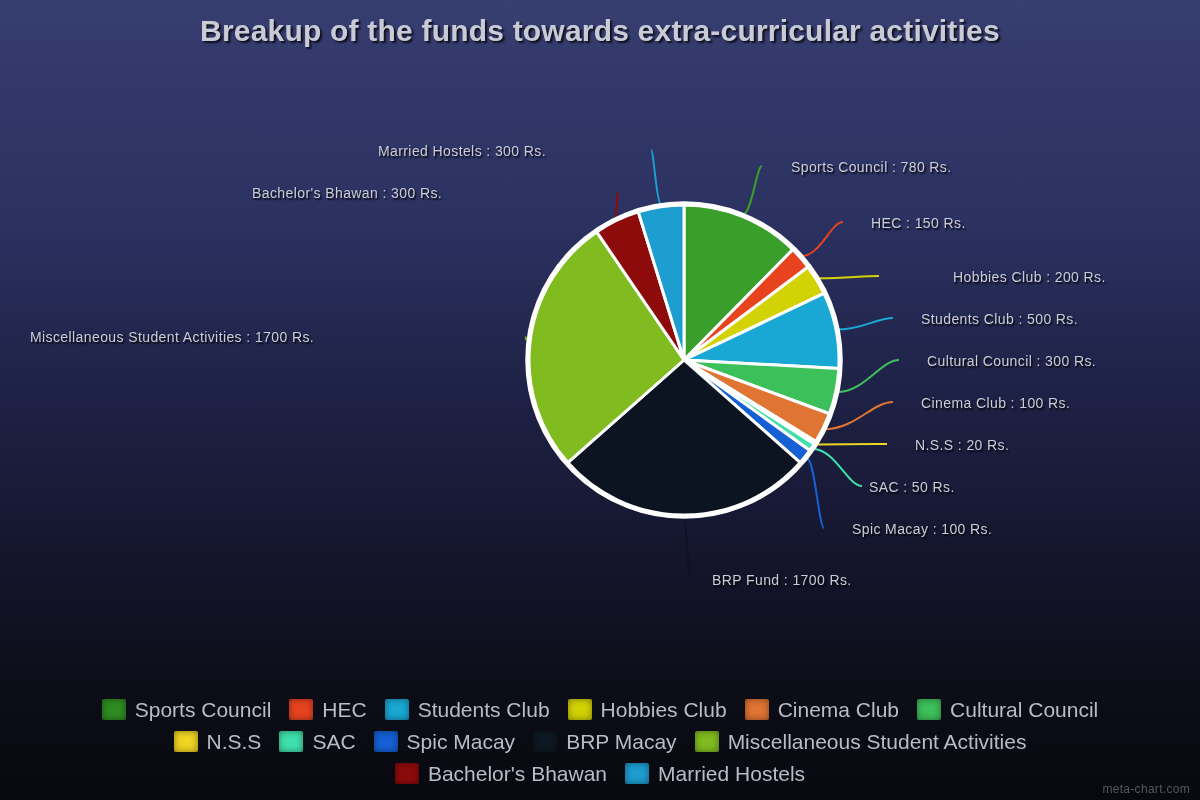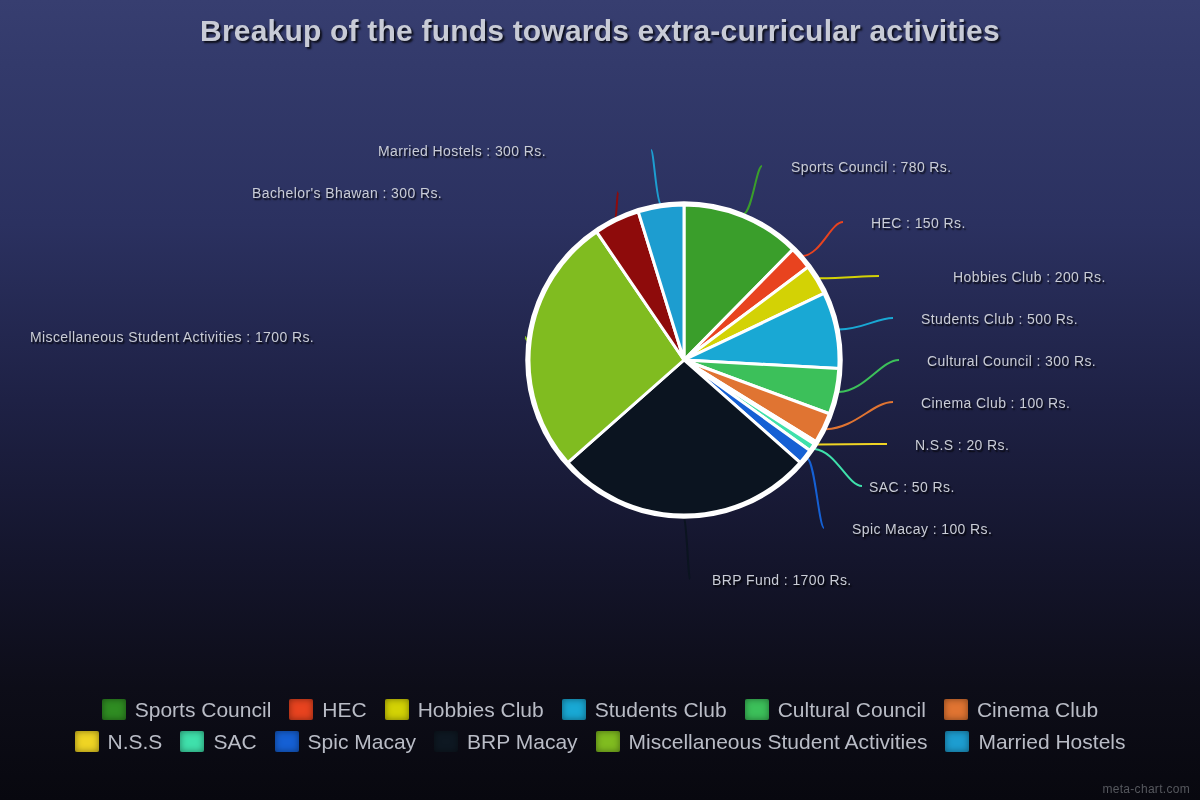--- a/index.html
+++ b/index.html
@@ -127,34 +127,34 @@
   <div id="legend">
       <div class="legend-item">
         <span class="legend-swatch" style="background: rgb(47, 140, 34);"></span>
         <span class="legend-label">Sports Council</span>
       </div>
       <div class="legend-item">
         <span class="legend-swatch" style="background: rgb(232, 67, 31);"></span>
         <span class="legend-label">HEC</span>
       </div>
       <div class="legend-item">
+        <span class="legend-swatch" style="background: rgb(25, 168, 212);"></span>
+        <span class="legend-label">Students Club</span>
+      </div>
+      <div class="legend-item">
         <span class="legend-swatch" style="background: rgb(211, 210, 5);"></span>
         <span class="legend-label">Hobbies Club</span>
       </div>
       <div class="legend-item">
-        <span class="legend-swatch" style="background: rgb(25, 168, 212);"></span>
-        <span class="legend-label">Students Club</span>
+        <span class="legend-swatch" style="background: rgb(224, 116, 50);"></span>
+        <span class="legend-label">Cinema Club</span>
       </div>
       <div class="legend-item">
         <span class="legend-swatch" style="background: rgb(60, 192, 90);"></span>
         <span class="legend-label">Cultural Council</span>
-      </div>
-      <div class="legend-item">
-        <span class="legend-swatch" style="background: rgb(224, 116, 50);"></span>
-        <span class="legend-label">Cinema Club</span>
       </div>
       <div class="legend-item">
         <span class="legend-swatch" style="background: rgb(239, 212, 36);"></span>
         <span class="legend-label">N.S.S</span>
       </div>
       <div class="legend-item">
         <span class="legend-swatch" style="background: rgb(63, 224, 171);"></span>
         <span class="legend-label">SAC</span>
       </div>
       <div class="legend-item">
@@ -163,20 +163,24 @@
       </div>
       <div class="legend-item">
         <span class="legend-swatch" style="background: rgb(14, 24, 34);"></span>
         <span class="legend-label">BRP Macay</span>
       </div>
       <div class="legend-item">
         <span class="legend-swatch" style="background: rgb(128, 188, 32);"></span>
         <span class="legend-label">Miscellaneous Student Activities</span>
       </div>
       <div class="legend-item">
+        <span class="legend-swatch" style="background: rgb(142, 11, 11);"></span>
+        <span class="legend-label">Bachelor's Bhawan</span>
+      </div>
+      <div class="legend-item">
         <span class="legend-swatch" style="background: rgb(29, 157, 208);"></span>
         <span class="legend-label">Married Hostels</span>
       </div>
     </div>
 
   <div id="watermark">meta-chart.com</div>
 
 </div>
 
 </body></html>

